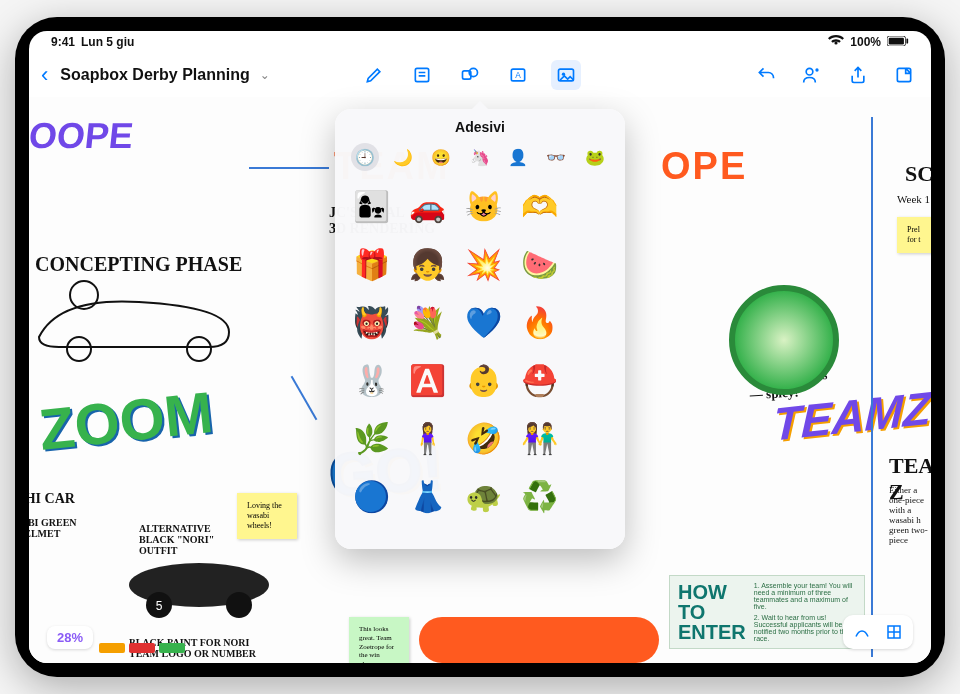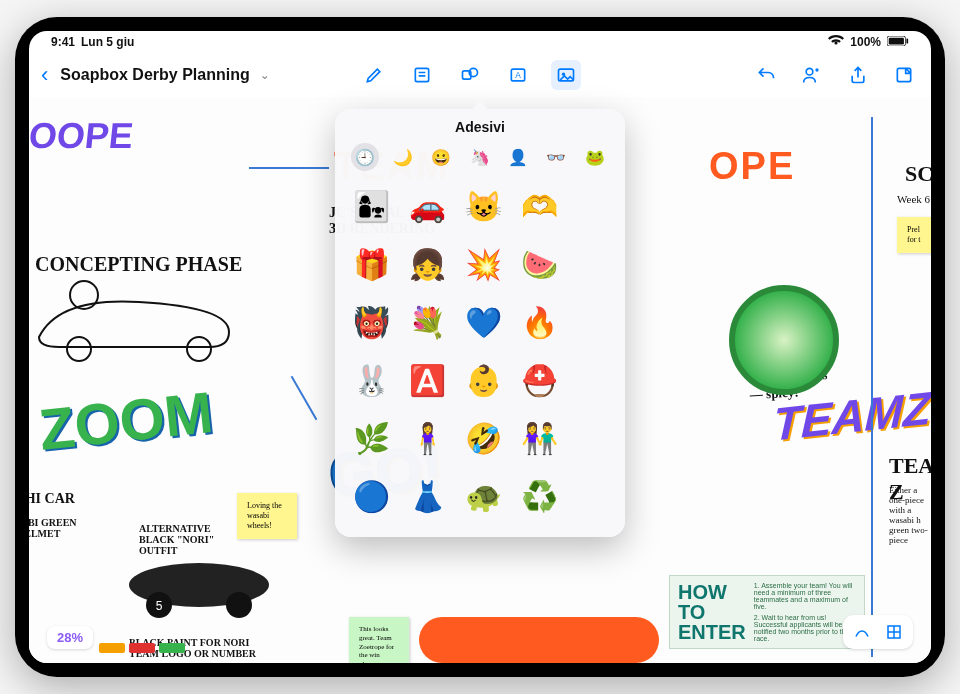--- a/index.html
+++ b/index.html
@@ -83,21 +83,21 @@
   }
   .bottom-tools .bt {
     width:30px; height:26px; display:flex; align-items:center; justify-content:center;
     color:#007aff; border-radius:6px;
   }
   
   .popover {
     position:absolute; top:78px; left:50%; transform:translateX(-50%);
     width:290px; background:rgba(248,248,250,.98);
     border-radius:16px; box-shadow:0 12px 34px rgba(0,0,0,.25);
-    padding:10px 12px 14px;
+    padding:10px 12px 26px;
   }
   .popover::before {
     content:""; position:absolute; top:-8px; left:50%;
     transform:translateX(-50%);
     border-left:9px solid transparent; border-right:9px solid transparent;
     border-bottom:9px solid rgba(248,248,250,.98);
   }
   .popover h4 { font-size:14px; font-weight:600; text-align:center; color:#111; margin-bottom:8px;}
   .catrow { display:flex; justify-content:space-between; padding:0 4px 8px; }
   .catbtn {
@@ -212,21 +212,21 @@
               <rect x="4" y="4" width="16" height="16" rx="2" fill="none" stroke="#007aff" stroke-width="2"></rect>
               <path d="M14 4l6 6M14 4v6h6" fill="none" stroke="#007aff" stroke-width="2"></path>
             </svg>
           </span>
       </div>
     </div>
 
     <div class="canvas">
 
       <div class="bigword" style="top:48px;left:305px;font-size:38px;color:#ff5a1f;letter-spacing:2px;">TEAM</div>
-      <div class="bigword" style="top:48px;left:680px;font-size:38px;color:#ff5a1f;letter-spacing:2px;">OPE</div>
+      <div class="bigword" style="top:48px;left:632px;font-size:38px;color:#ff5a1f;letter-spacing:2px;">OPE</div>
 
       <div class="bigword" style="top:18px;left:-22px;font-size:36px;color:#7048e8;transform:skewX(-6deg);">ZOOPE</div>
 
       <div class="note yellow" style="top:396px;left:208px;width:60px;font-size:8px;white-space:pre-line;">Loving the
 wasabi
 wheels!</div>
       <div class="note green" style="top:520px;left:320px;width:60px;font-size:7px;white-space:pre-line;">This looks
 great. Team
 Zoetrope for
 the win
@@ -246,21 +246,21 @@
       <div class="handwrite" style="top:540px;left:100px;font-size:10px;white-space:pre-line;">BLACK PAINT FOR NORI
 TEAM LOGO OR NUMBER</div>
       <div class="handwrite" style="top:256px;left:720px;font-size:13px;white-space:pre-line;transform:rotate(-3deg);">Love the
 wasabi wheels
 — spicy!</div>
       <div class="handwrite" style="top:356px;left:860px;font-size:22px;">TEAM Z</div>
       <div class="handwrite" style="top:388px;left:860px;font-size:9px;white-space:pre-line;font-weight:400;">Either a one-piece
 with a wasabi h
 green two-piece</div>
       <div class="handwrite" style="top:64px;left:876px;font-size:22px;">SC</div>
-      <div class="handwrite" style="top:96px;left:868px;font-size:11px;font-weight:400;">Week 6</div>
+      <div class="handwrite" style="top:96px;left:868px;font-size:11px;font-weight:400;">Week 1</div>
 
       <svg style="position:absolute;top:180px;left:0;width:220px;height:90px;">
           <path d="M10 60 Q30 20 110 25 Q200 30 200 55 Q200 70 180 70 L30 70 Q10 70 10 60Z" fill="none" stroke="#111" stroke-width="2"></path>
           <circle cx="50" cy="72" r="12" fill="none" stroke="#111" stroke-width="2"></circle>
           <circle cx="170" cy="72" r="12" fill="none" stroke="#111" stroke-width="2"></circle>
           <circle cx="55" cy="18" r="14" fill="none" stroke="#111" stroke-width="2"></circle>
         </svg>
 
       <svg style="position:absolute;top:448px;left:90px;width:160px;height:80px;">
           <ellipse cx="80" cy="40" rx="70" ry="22" fill="#222"></ellipse>

